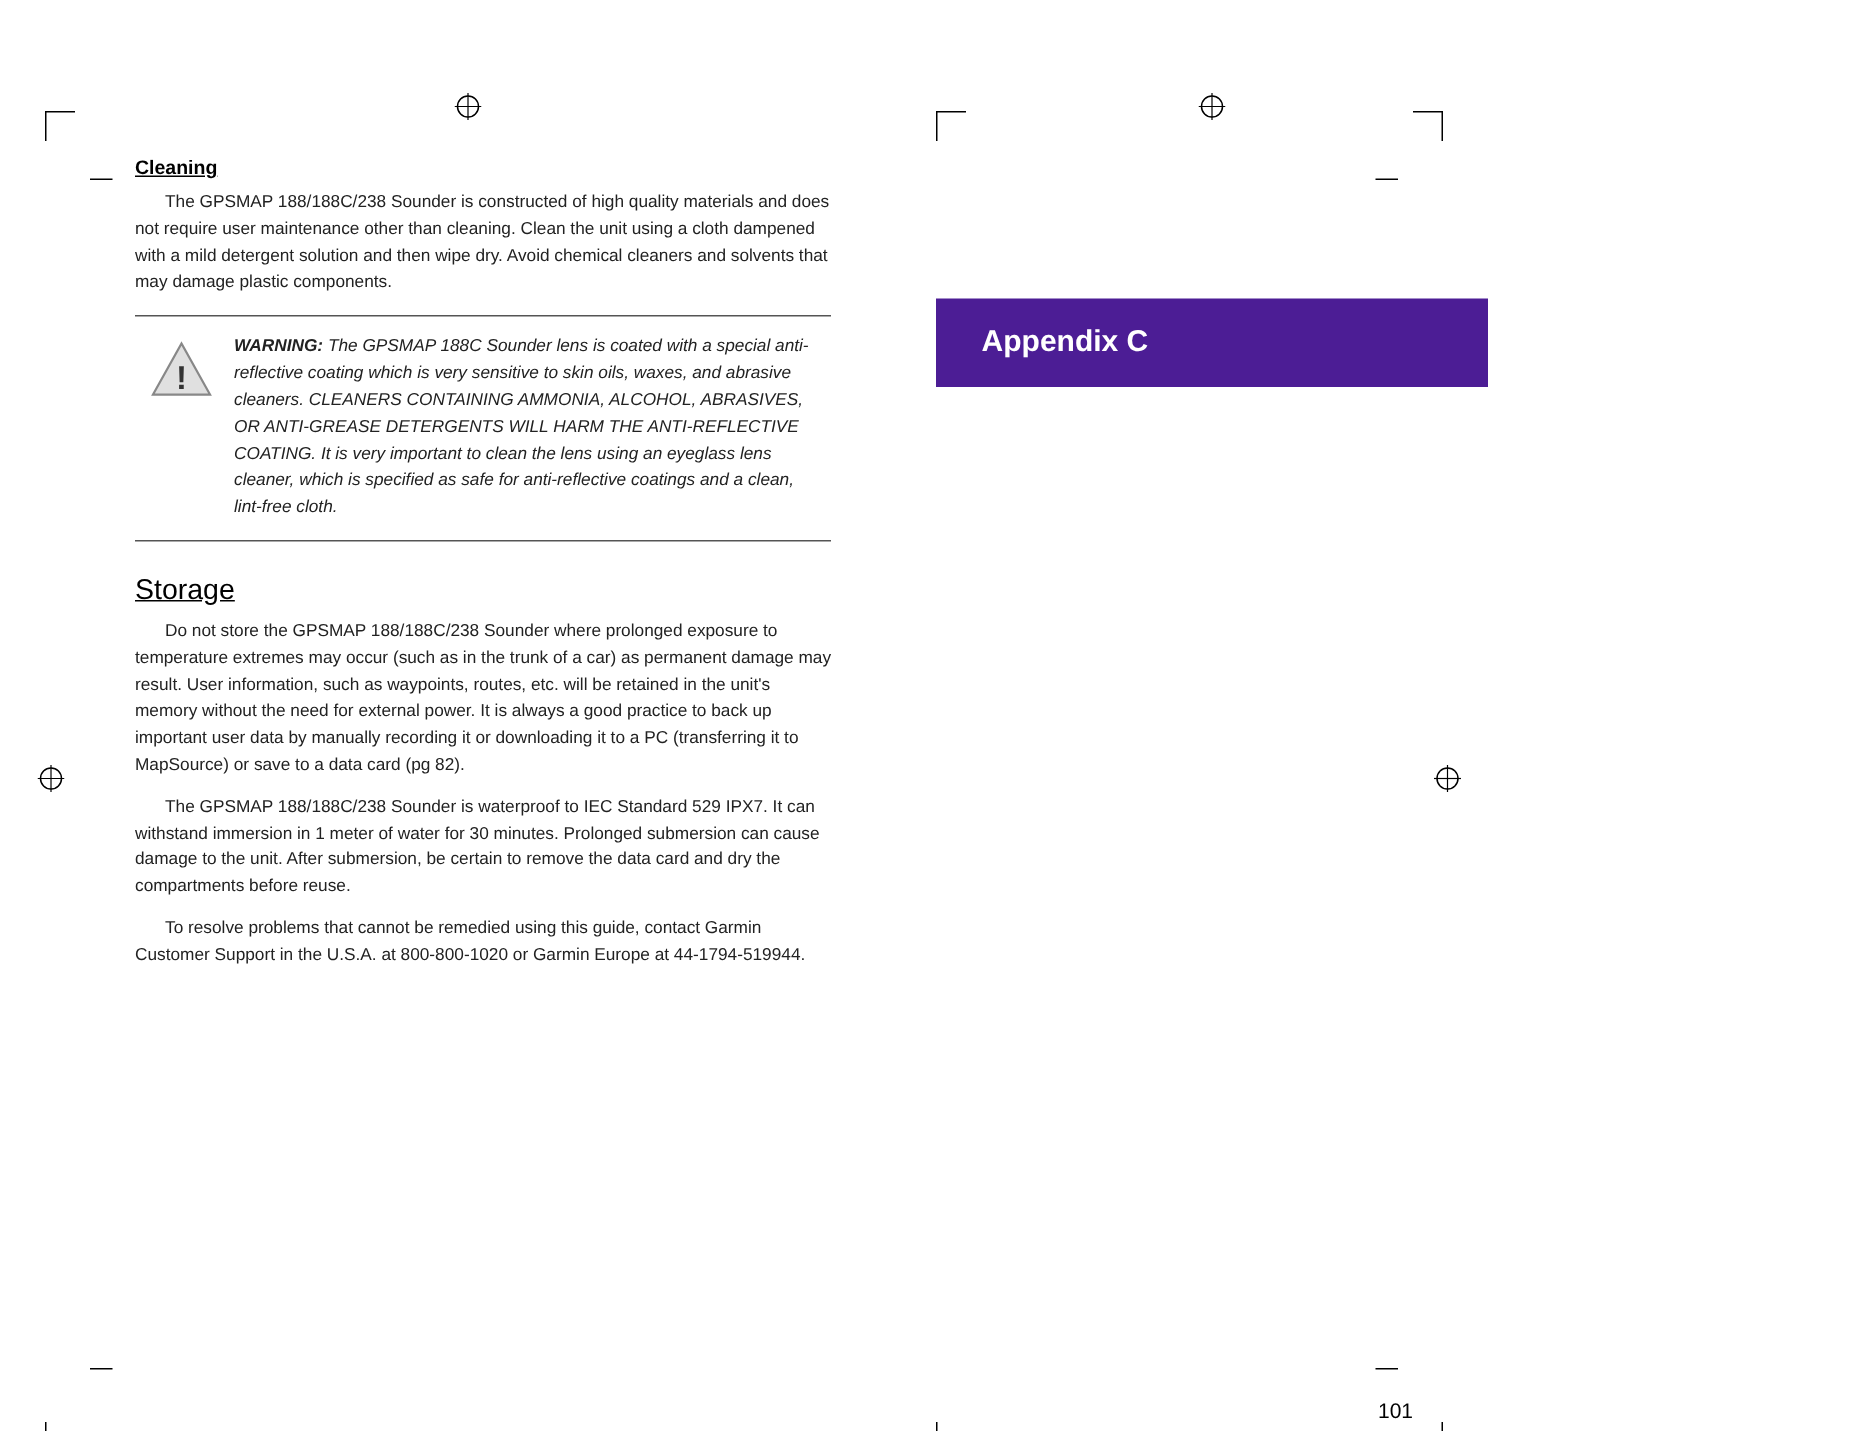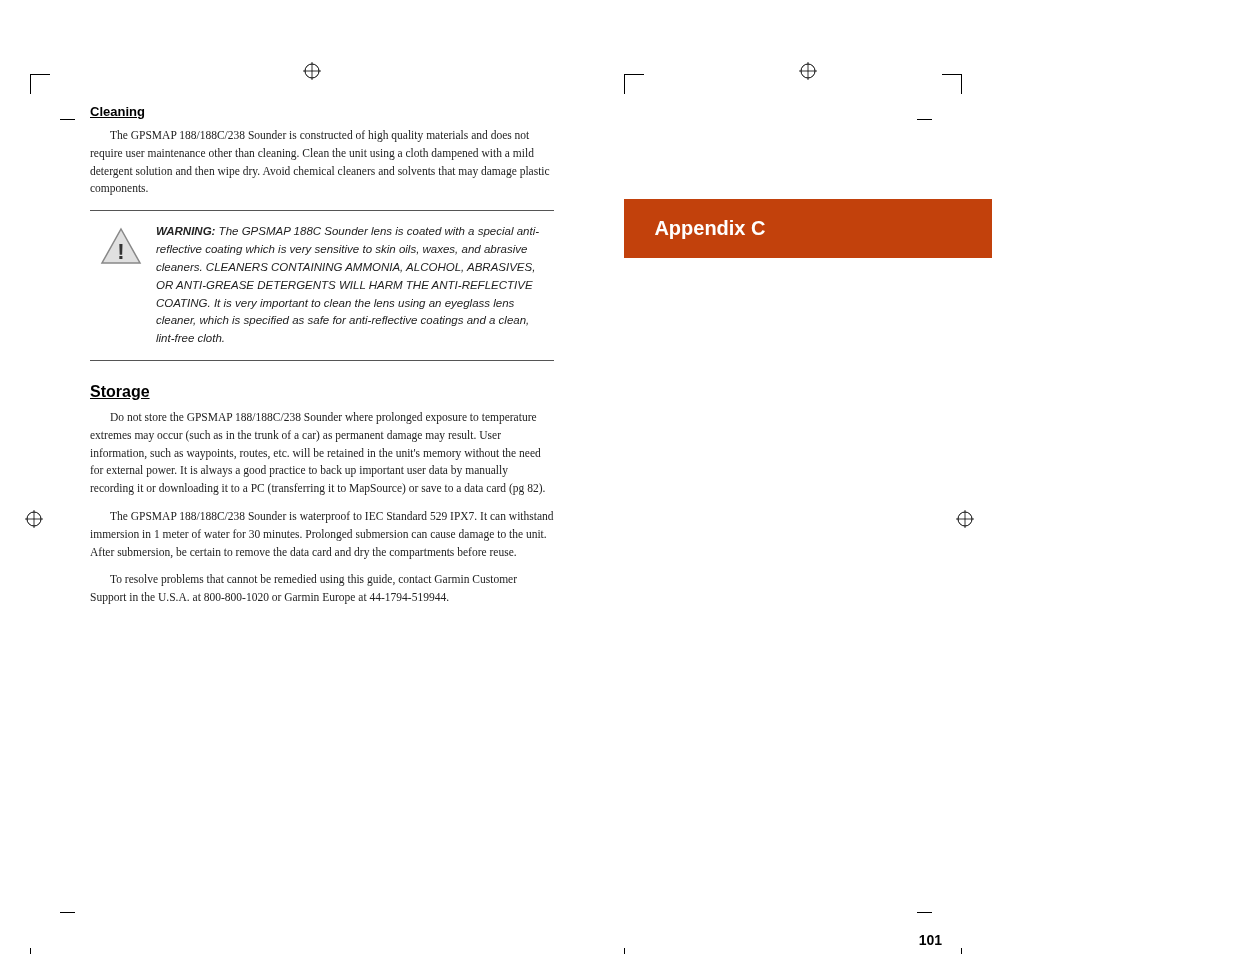--- a/index.html
+++ b/index.html
@@ -79,30 +79,30 @@
       font-family: Arial, Helvetica, sans-serif;
       font-size: 13px;
       font-weight: bold;
       text-decoration: underline;
       margin-bottom: 8px;
       margin-top: 0;
     }
 
     .section-heading-sub {
       font-family: Arial, Helvetica, sans-serif;
-      font-size: 16px;
-      font-weight: bold;
+      font-size: 19px;
+      font-weight: normal;
       text-decoration: underline;
       margin-bottom: 8px;
       margin-top: 22px;
     }
 
     
     .body-para {
-      font-family: Liberation Serif, serif;
+      font-family: Liberation Sans, sans-serif;
       font-size: 11.5px;
       line-height: 1.55;
       color: #222;
       margin-bottom: 10px;
       text-indent: 20px;
     }
 
     
     .warning-box {
       display: flex;
@@ -170,21 +170,21 @@
     
     .sidebar {
       width: 475px;
       height: 100%;
       position: relative;
       background: #fff;
     }
 
     
     .sidebar-header {
-      background: #c2410c;
+      background: #4c1d95;
       color: #fff;
       font-family: Arial, Helvetica, sans-serif;
       font-size: 20px;
       font-weight: bold;
       padding: 18px 30px;
       margin-top: 155px;
     }
 
     
     .sidebar-subtitle {
@@ -195,21 +195,21 @@
       padding: 18px 30px;
     }
 
     
     .page-number {
       position: absolute;
       bottom: 50px;
       right: 50px;
       font-family: Arial, Helvetica, sans-serif;
       font-size: 14px;
-      font-weight: bold;
+      font-weight: normal;
       color: #000;
     }
 
     
     .sidebar-corner-tl {
       position: absolute;
       top: 30px;
       left: 0px;
       width: 20px;
       height: 20px;

